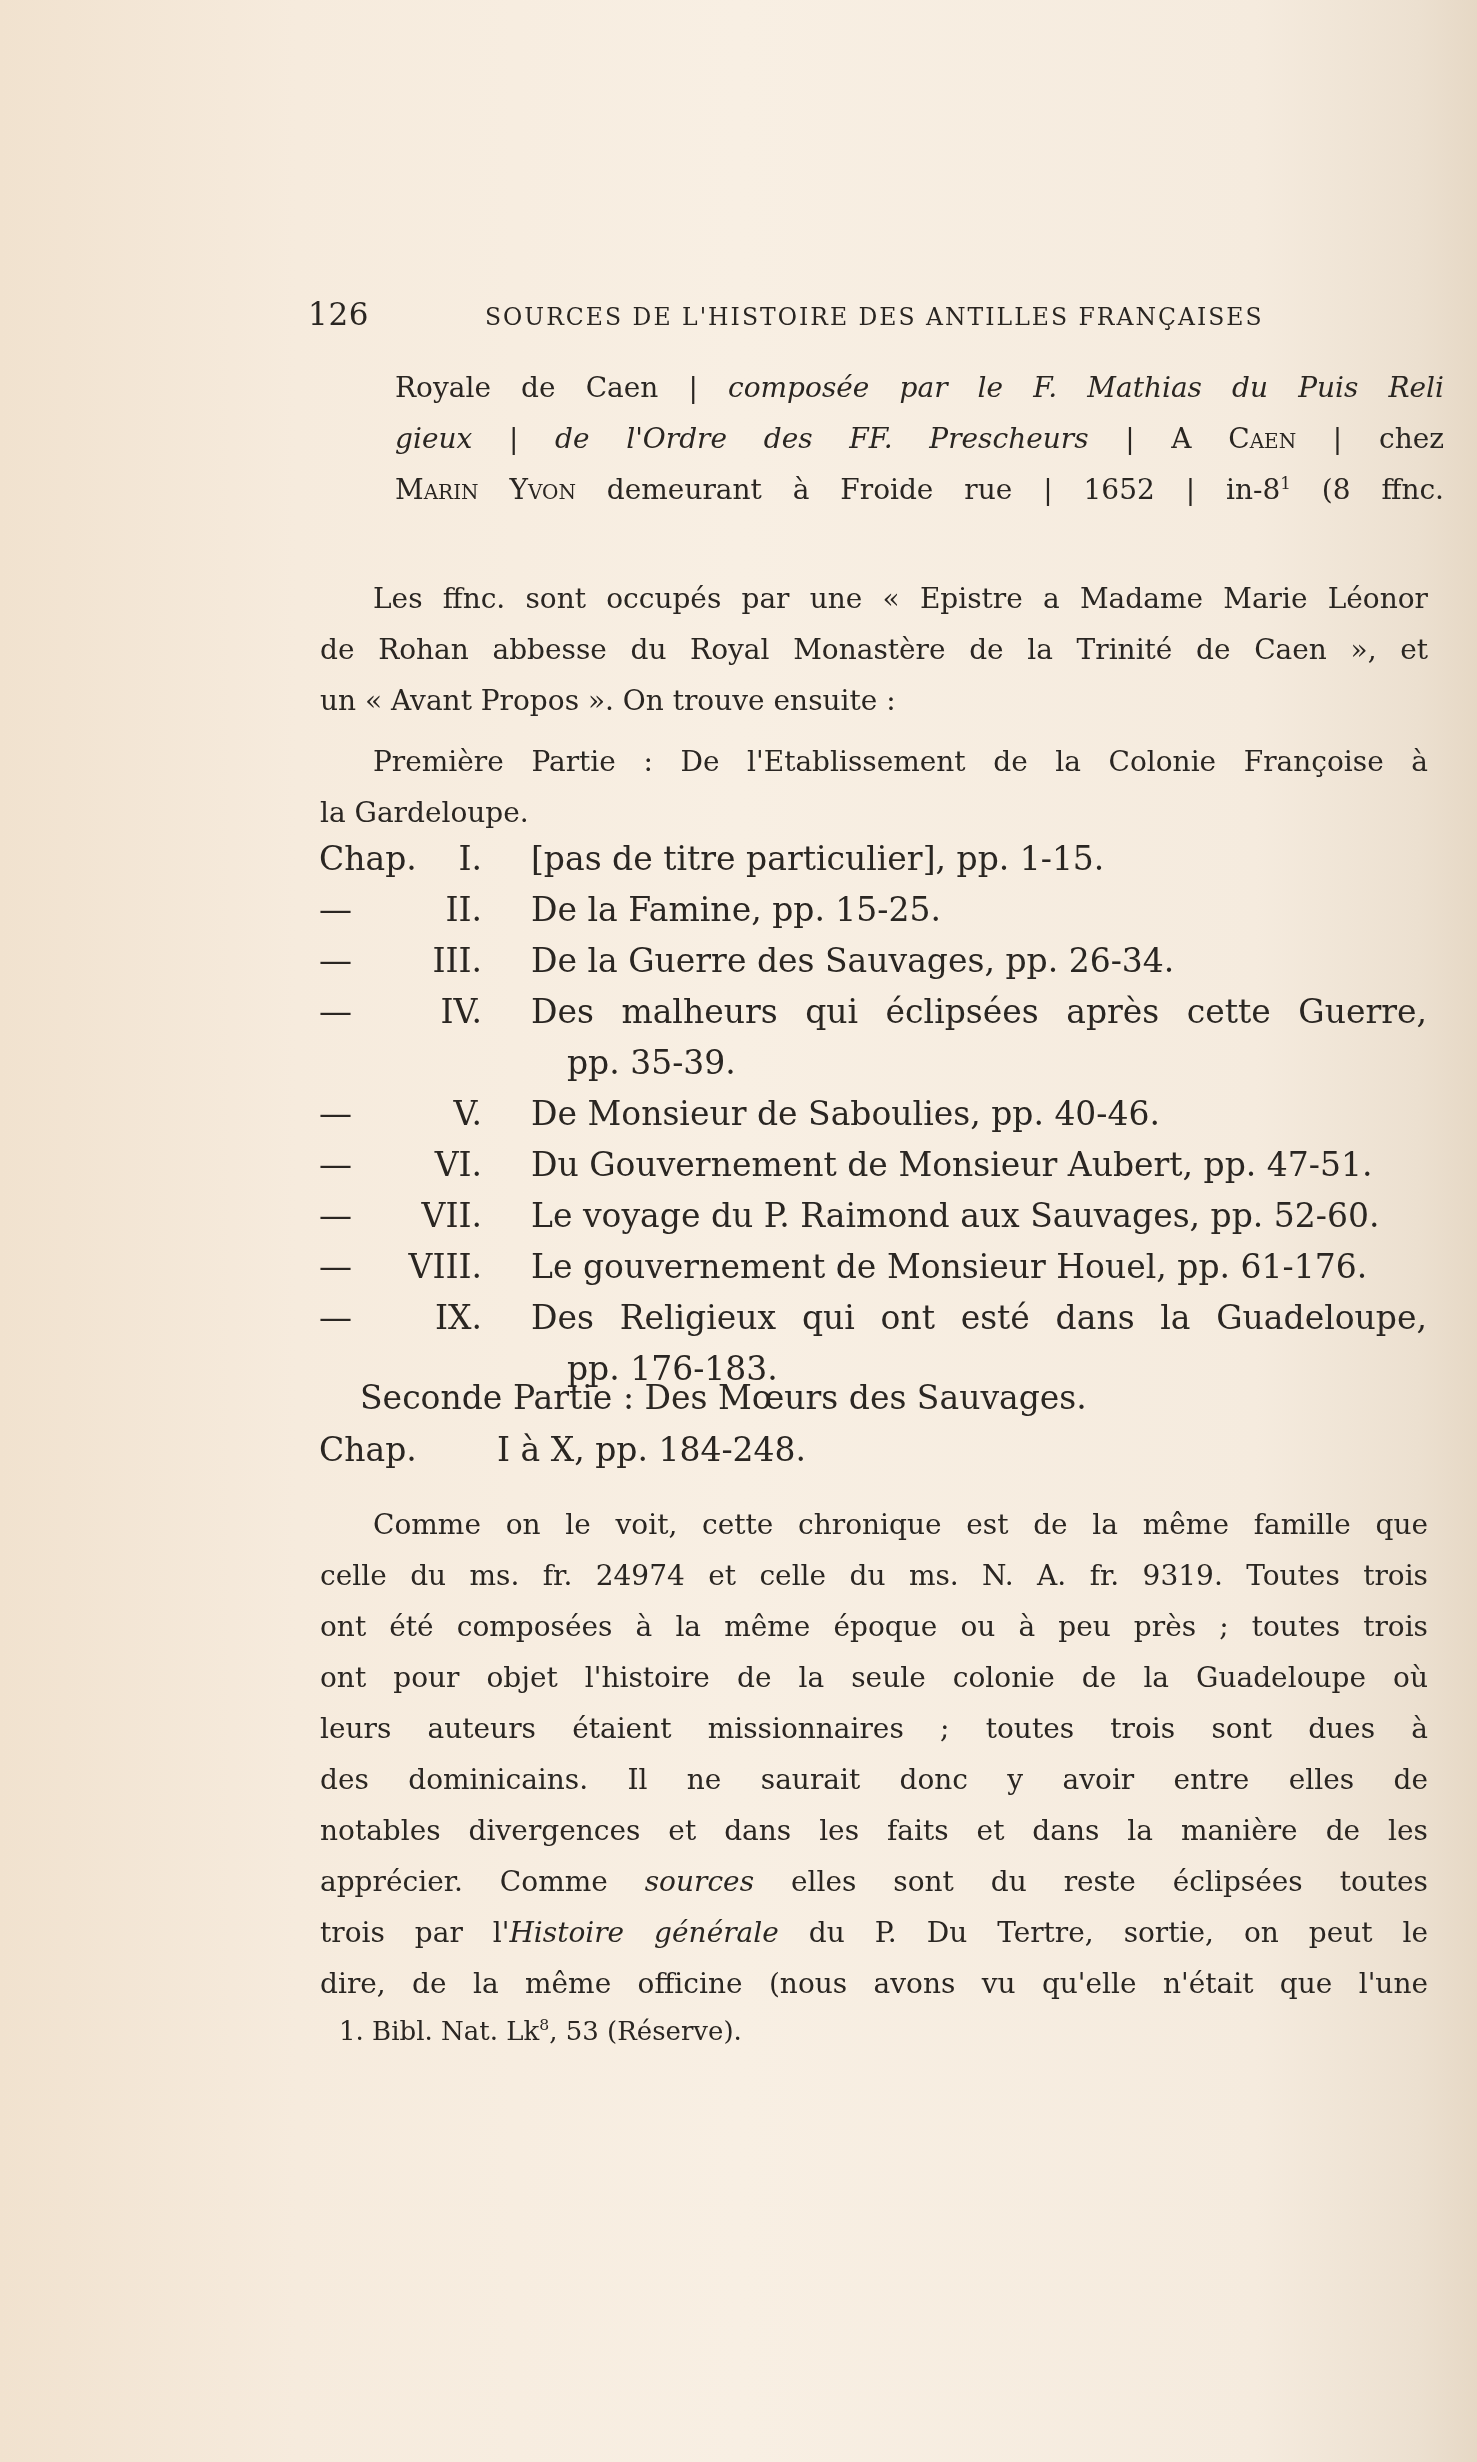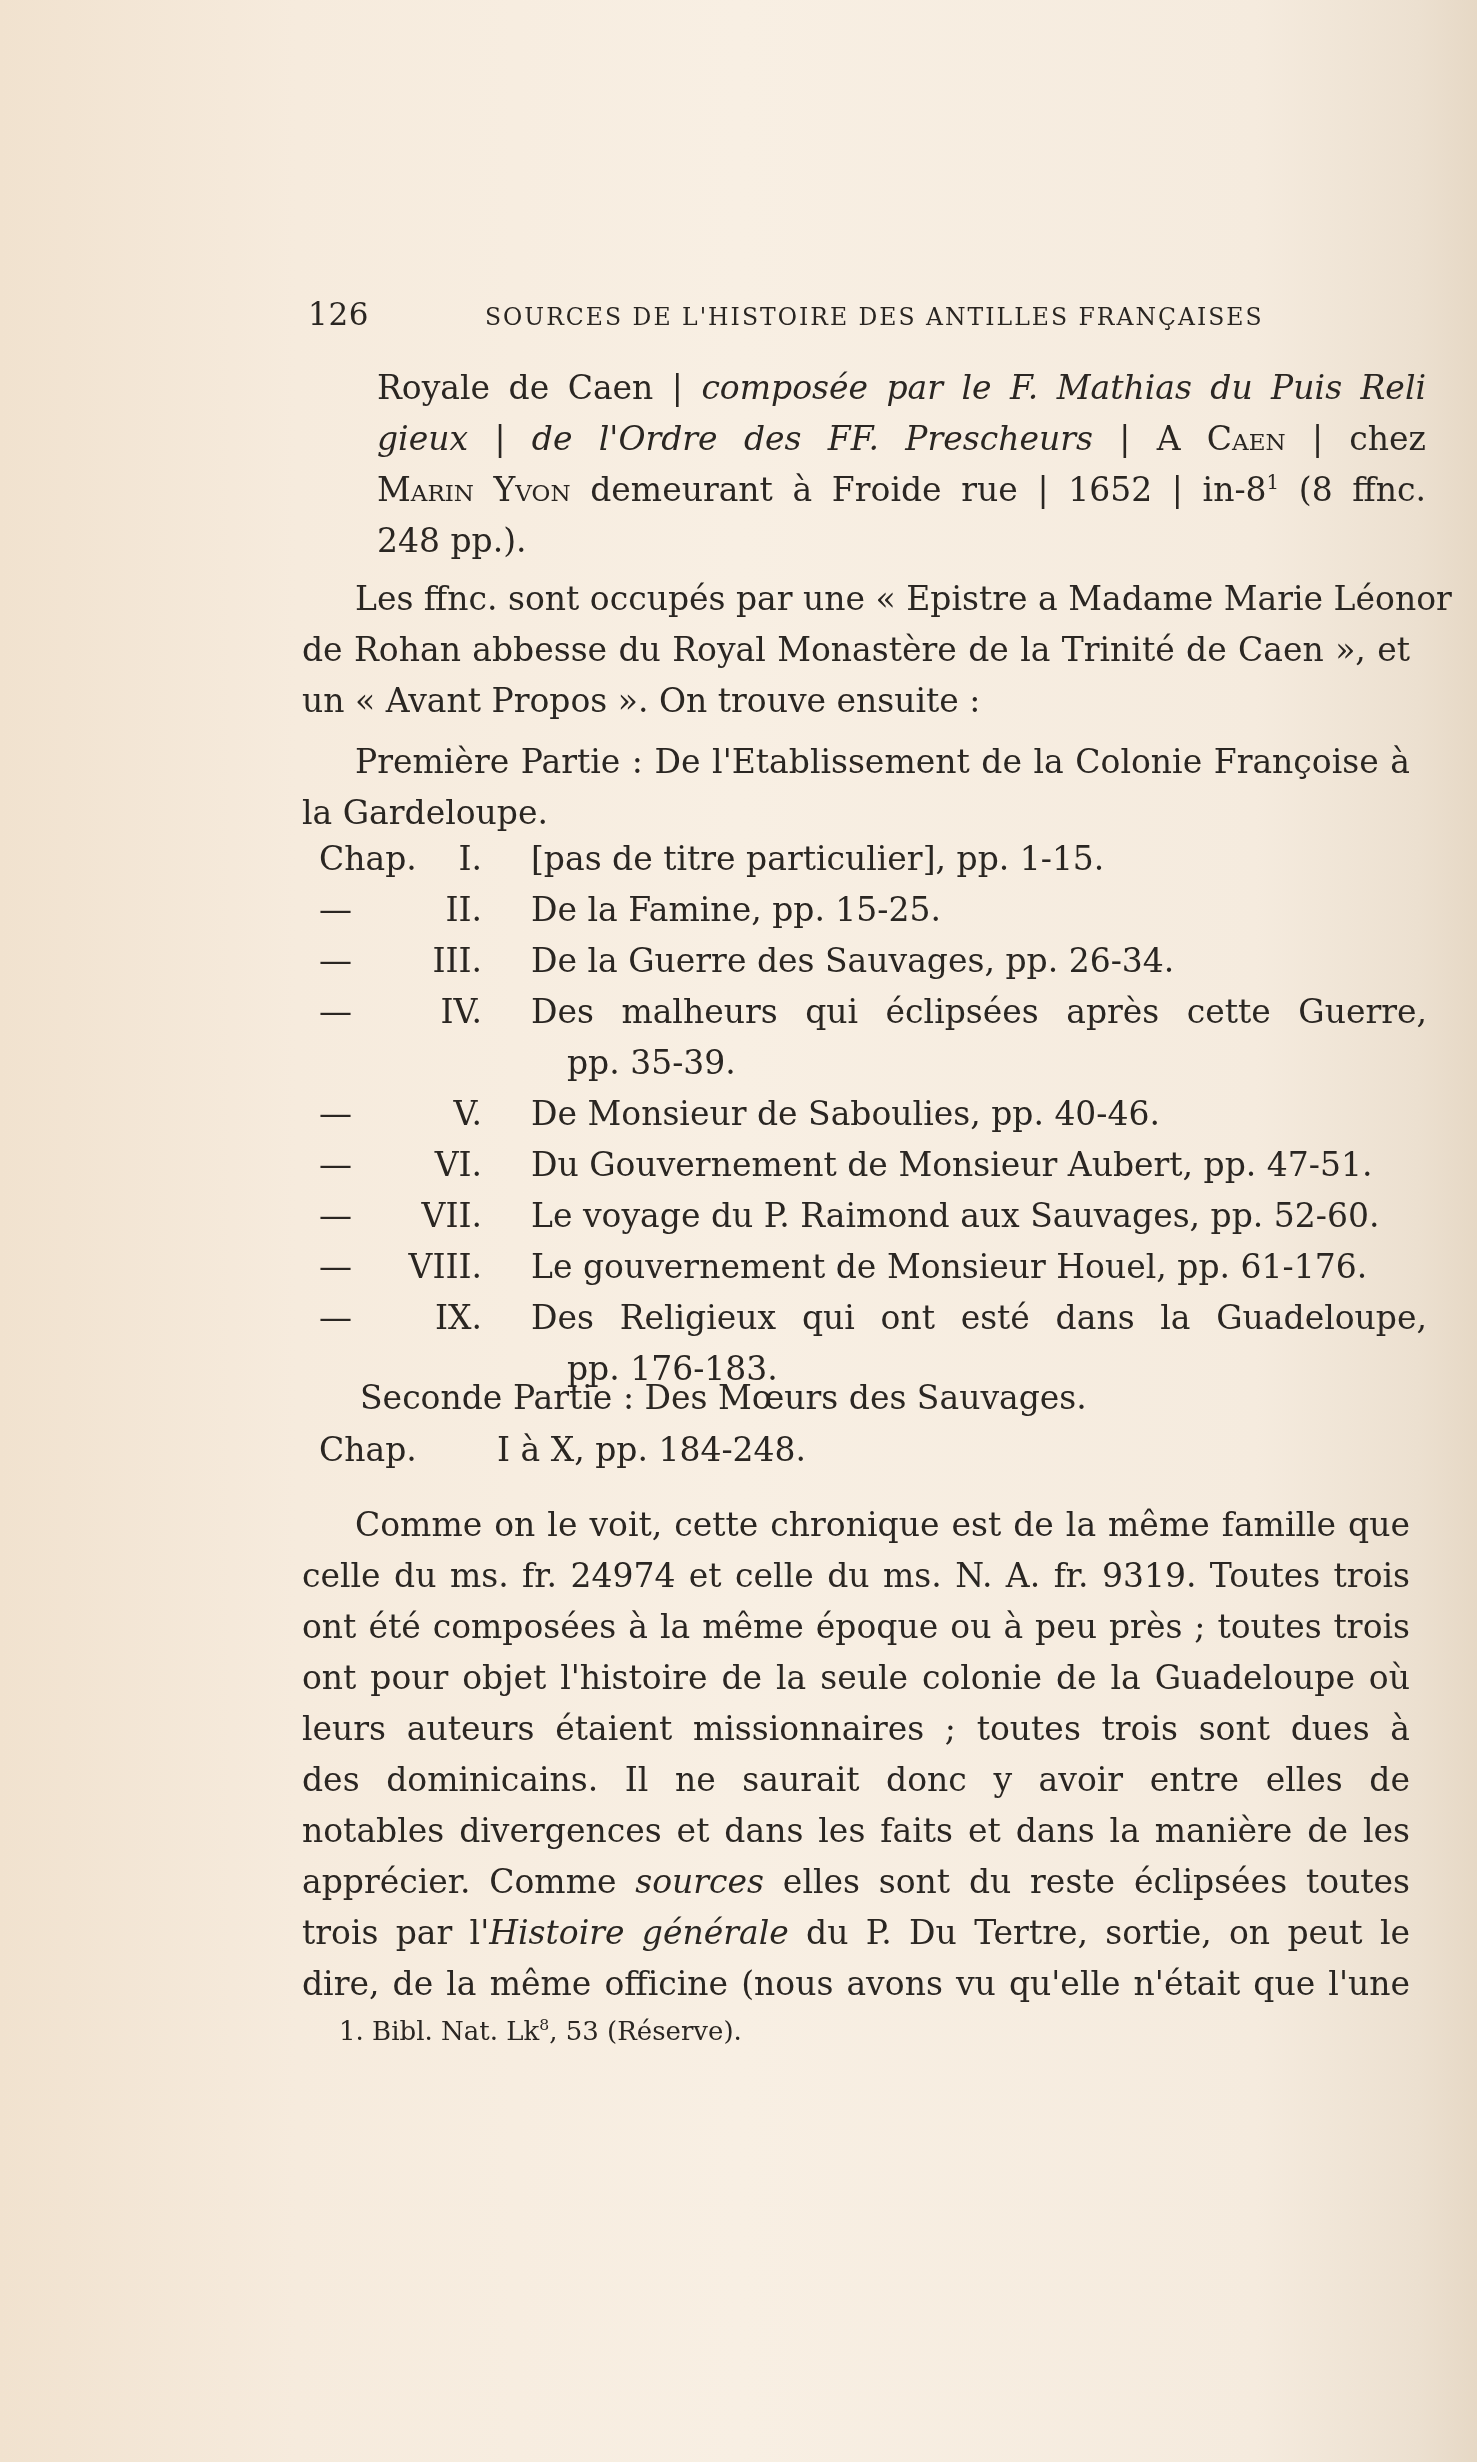--- a/index.html
+++ b/index.html
@@ -7,21 +7,21 @@
       width: 1477px; height: 2462px; overflow: hidden;
       background: linear-gradient(90deg, #f1e2cf 0%, #f6ebdd 20%, #f8efe3 50%, #f5ebde 85%, #ece0d0 96%, #e6d8c5 100%);
       font-family: "DejaVu Serif", "Liberation Serif", serif;
       color: #2a2622;
       position: relative;
     }
     .page { position: absolute; left: 0; top: 0; width: 1477px; height: 2462px; }
     .header { position: absolute; top: 296px; left: 308px; width: 1121px; height: 46px; }
     .page-number { position: absolute; left: 0; top: 0; font-size: 31px; letter-spacing: 0.7px; }
     .running-title { position: absolute; left: 177px; top: 6.5px; font-size: 23.5px; letter-spacing: 2px; text-transform: uppercase; }
-    .text { position: absolute; left: 302px; width: 1108px; font-size: 33px; line-height: 51px; }
+    .text { position: absolute; left: 320px; width: 1108px; font-size: 28px; line-height: 51px; }
     .line { display: block; white-space: nowrap; text-align: justify; text-align-last: justify; }
     .line.last { text-align-last: left; }
     .indent { padding-left: 53px; }
     .sc { font-variant: small-caps; margin-top: 11px; }
     .it { font-style: italic; }
     .block1 { top: 362px; padding-left: 75px; width: 1049px; }
     .block2 { top: 573px; }
     .block3 { top: 736px; }
     .toc { position: absolute; left: 319px; top: 833px; width: 1108px; font-size: 33px; line-height: 51px; }
     .toc-row { position: relative; height: 51px; white-space: nowrap; }
@@ -44,21 +44,20 @@
 
   <div class="header">
     <span class="page-number">126</span>
     <span class="running-title">Sources de l'histoire des Antilles françaises</span>
   </div>
 
   <div class="text block1" id="citation">
       <span class="line">Royale de Caen | <span class="it">composée par le F. Mathias du Puis Reli</span></span>
       <span class="line"><span class="it">gieux</span> | <span class="it">de l'Ordre des FF. Prescheurs</span> | A <span class="sc">Caen</span> | chez</span>
       <span class="line"><span class="sc">Marin Yvon</span> demeurant à Froide rue | 1652 | in-8<sup>1</sup> (8 ffnc.</span>
-      <span class="line last">248 pp.).</span>
     </div>
 
   <div class="text block2">
     <span class="line indent">Les ffnc. sont occupés par une « Epistre a Madame Marie Léonor</span>
     <span class="line">de Rohan abbesse du Royal Monastère de la Trinité de Caen », et</span>
     <span class="line last">un « Avant Propos ». On trouve ensuite :</span>
   </div>
 
   <div class="text block3">
     <span class="line indent">Première Partie : De l'Etablissement de la Colonie Françoise à</span>

